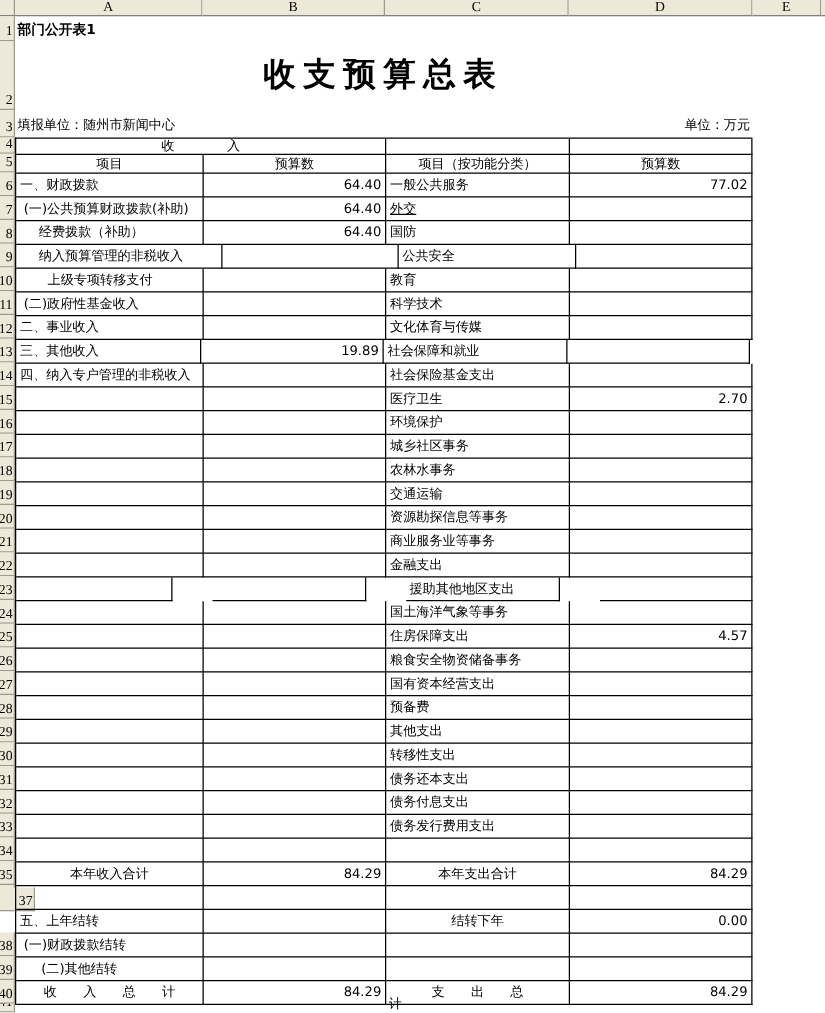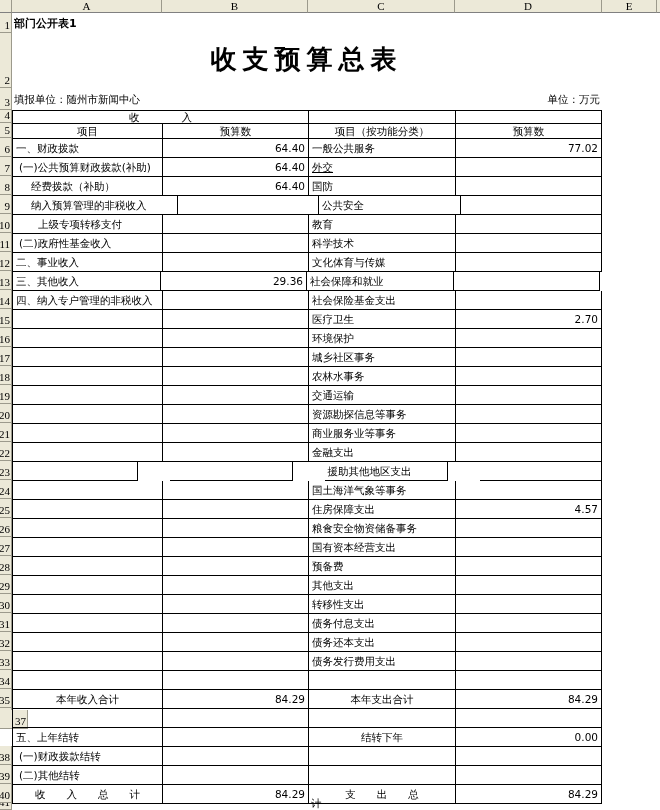--- a/index.html
+++ b/index.html
@@ -225,21 +225,21 @@
         <div class="tcell num" style="width: 146px; height: 19px; line-height: 18px;"></div>
       </div>
       <div class="trow" style="height: 19px;">
         <div class="tcell" style="width: 150px; height: 19px; line-height: 18px; padding-left: 3px;">二、事业收入</div>
         <div class="tcell num" style="width: 146px; height: 19px; line-height: 18px;"></div>
         <div class="tcell" style="width: 147px; height: 19px; line-height: 18px; padding-left: 3px;">文化体育与传媒</div>
         <div class="tcell num" style="width: 146px; height: 19px; line-height: 18px;"></div>
       </div>
       <div class="trow" style="height: 19px;">
         <div class="tcell" style="width: 148px; height: 19px; line-height: 18px; padding-left: 3px;">三、其他收入</div>
-        <div class="tcell num" style="width: 146px; height: 19px; line-height: 18px;">29.36</div>
+        <div class="tcell num" style="width: 146px; height: 19px; line-height: 18px;">19.89</div>
         <div class="tcell" style="width: 147px; height: 19px; line-height: 18px; padding-left: 3px;">社会保障和就业</div>
         <div class="tcell num" style="width: 146px; height: 19px; line-height: 18px;"></div>
       </div>
       <div class="trow" style="height: 19px;">
         <div class="tcell" style="width: 150px; height: 19px; line-height: 18px; padding-left: 3px;">四、纳入专户管理的非税收入</div>
         <div class="tcell num" style="width: 146px; height: 19px; line-height: 18px;"></div>
         <div class="tcell" style="width: 147px; height: 19px; line-height: 18px; padding-left: 3px;">社会保险基金支出</div>
         <div class="tcell num" style="width: 146px; height: 19px; line-height: 18px;"></div>
       </div>
       <div class="trow" style="height: 19px;">
@@ -334,27 +334,27 @@
       </div>
       <div class="trow" style="height: 19px;">
         <div class="tcell" style="width: 150px; height: 19px; line-height: 18px;"></div>
         <div class="tcell num" style="width: 146px; height: 19px; line-height: 18px;"></div>
         <div class="tcell" style="width: 147px; height: 19px; line-height: 18px; padding-left: 3px;">转移性支出</div>
         <div class="tcell num" style="width: 146px; height: 19px; line-height: 18px;"></div>
       </div>
       <div class="trow" style="height: 19px;">
         <div class="tcell" style="width: 150px; height: 19px; line-height: 18px;"></div>
         <div class="tcell num" style="width: 146px; height: 19px; line-height: 18px;"></div>
+        <div class="tcell" style="width: 147px; height: 19px; line-height: 18px; padding-left: 3px;">债务还本支出</div>
+        <div class="tcell num" style="width: 146px; height: 19px; line-height: 18px;"></div>
+      </div>
+      <div class="trow" style="height: 19px;">
+        <div class="tcell" style="width: 150px; height: 19px; line-height: 18px;"></div>
+        <div class="tcell num" style="width: 146px; height: 19px; line-height: 18px;"></div>
         <div class="tcell" style="width: 147px; height: 19px; line-height: 18px; padding-left: 3px;">债务付息支出</div>
-        <div class="tcell num" style="width: 146px; height: 19px; line-height: 18px;"></div>
-      </div>
-      <div class="trow" style="height: 19px;">
-        <div class="tcell" style="width: 150px; height: 19px; line-height: 18px;"></div>
-        <div class="tcell num" style="width: 146px; height: 19px; line-height: 18px;"></div>
-        <div class="tcell" style="width: 147px; height: 19px; line-height: 18px; padding-left: 3px;">债务还本支出</div>
         <div class="tcell num" style="width: 146px; height: 19px; line-height: 18px;"></div>
       </div>
       <div class="trow" style="height: 19px;">
         <div class="tcell" style="width: 150px; height: 19px; line-height: 18px;"></div>
         <div class="tcell num" style="width: 146px; height: 19px; line-height: 18px;"></div>
         <div class="tcell" style="width: 147px; height: 19px; line-height: 18px; padding-left: 3px;">债务发行费用支出</div>
         <div class="tcell num" style="width: 146px; height: 19px; line-height: 18px;"></div>
       </div>
       <div class="trow" style="height: 19px;">
         <div class="tcell" style="width: 150px; height: 19px; line-height: 18px;"></div>
@@ -380,21 +380,21 @@
         <div class="tcell ctr" style="width: 147px; height: 19px; line-height: 18px;">结转下年</div>
         <div class="tcell num" style="width: 146px; height: 19px; line-height: 18px;">0.00</div>
       </div>
       <div class="trow" style="height: 19px;">
         <div class="tcell" style="width: 150px; height: 19px; line-height: 18px; padding-left: 6px;">(一)财政拨款结转</div>
         <div class="tcell num" style="width: 146px; height: 19px; line-height: 18px;"></div>
         <div class="tcell" style="width: 147px; height: 19px; line-height: 18px;"></div>
         <div class="tcell num" style="width: 146px; height: 19px; line-height: 18px;"></div>
       </div>
       <div class="trow" style="height: 19px;">
-        <div class="tcell" style="width: 150px; height: 19px; line-height: 18px; padding-left: 6px;">(二)其他结转</div>
+        <div class="tcell" style="width: 150px; height: 19px; line-height: 18px; padding-left: 20px;">(二)其他结转</div>
         <div class="tcell num" style="width: 146px; height: 19px; line-height: 18px;"></div>
         <div class="tcell" style="width: 147px; height: 19px; line-height: 18px;"></div>
         <div class="tcell num" style="width: 146px; height: 19px; line-height: 18px;"></div>
       </div>
       <div class="trow" style="height: 19px;">
         <div class="tcell ctr" style="width: 150px; height: 19px; line-height: 18px;">收　　入　　总　　计</div>
         <div class="tcell num" style="width: 146px; height: 19px; line-height: 18px;">84.29</div>
         <div class="tcell ctr" style="width: 147px; height: 19px; line-height: 18px;">支　　出　　总<span class="wrap2" style="line-height: 11px;">计</span></div>
         <div class="tcell num" style="width: 146px; height: 19px; line-height: 18px;">84.29</div>
       </div>

